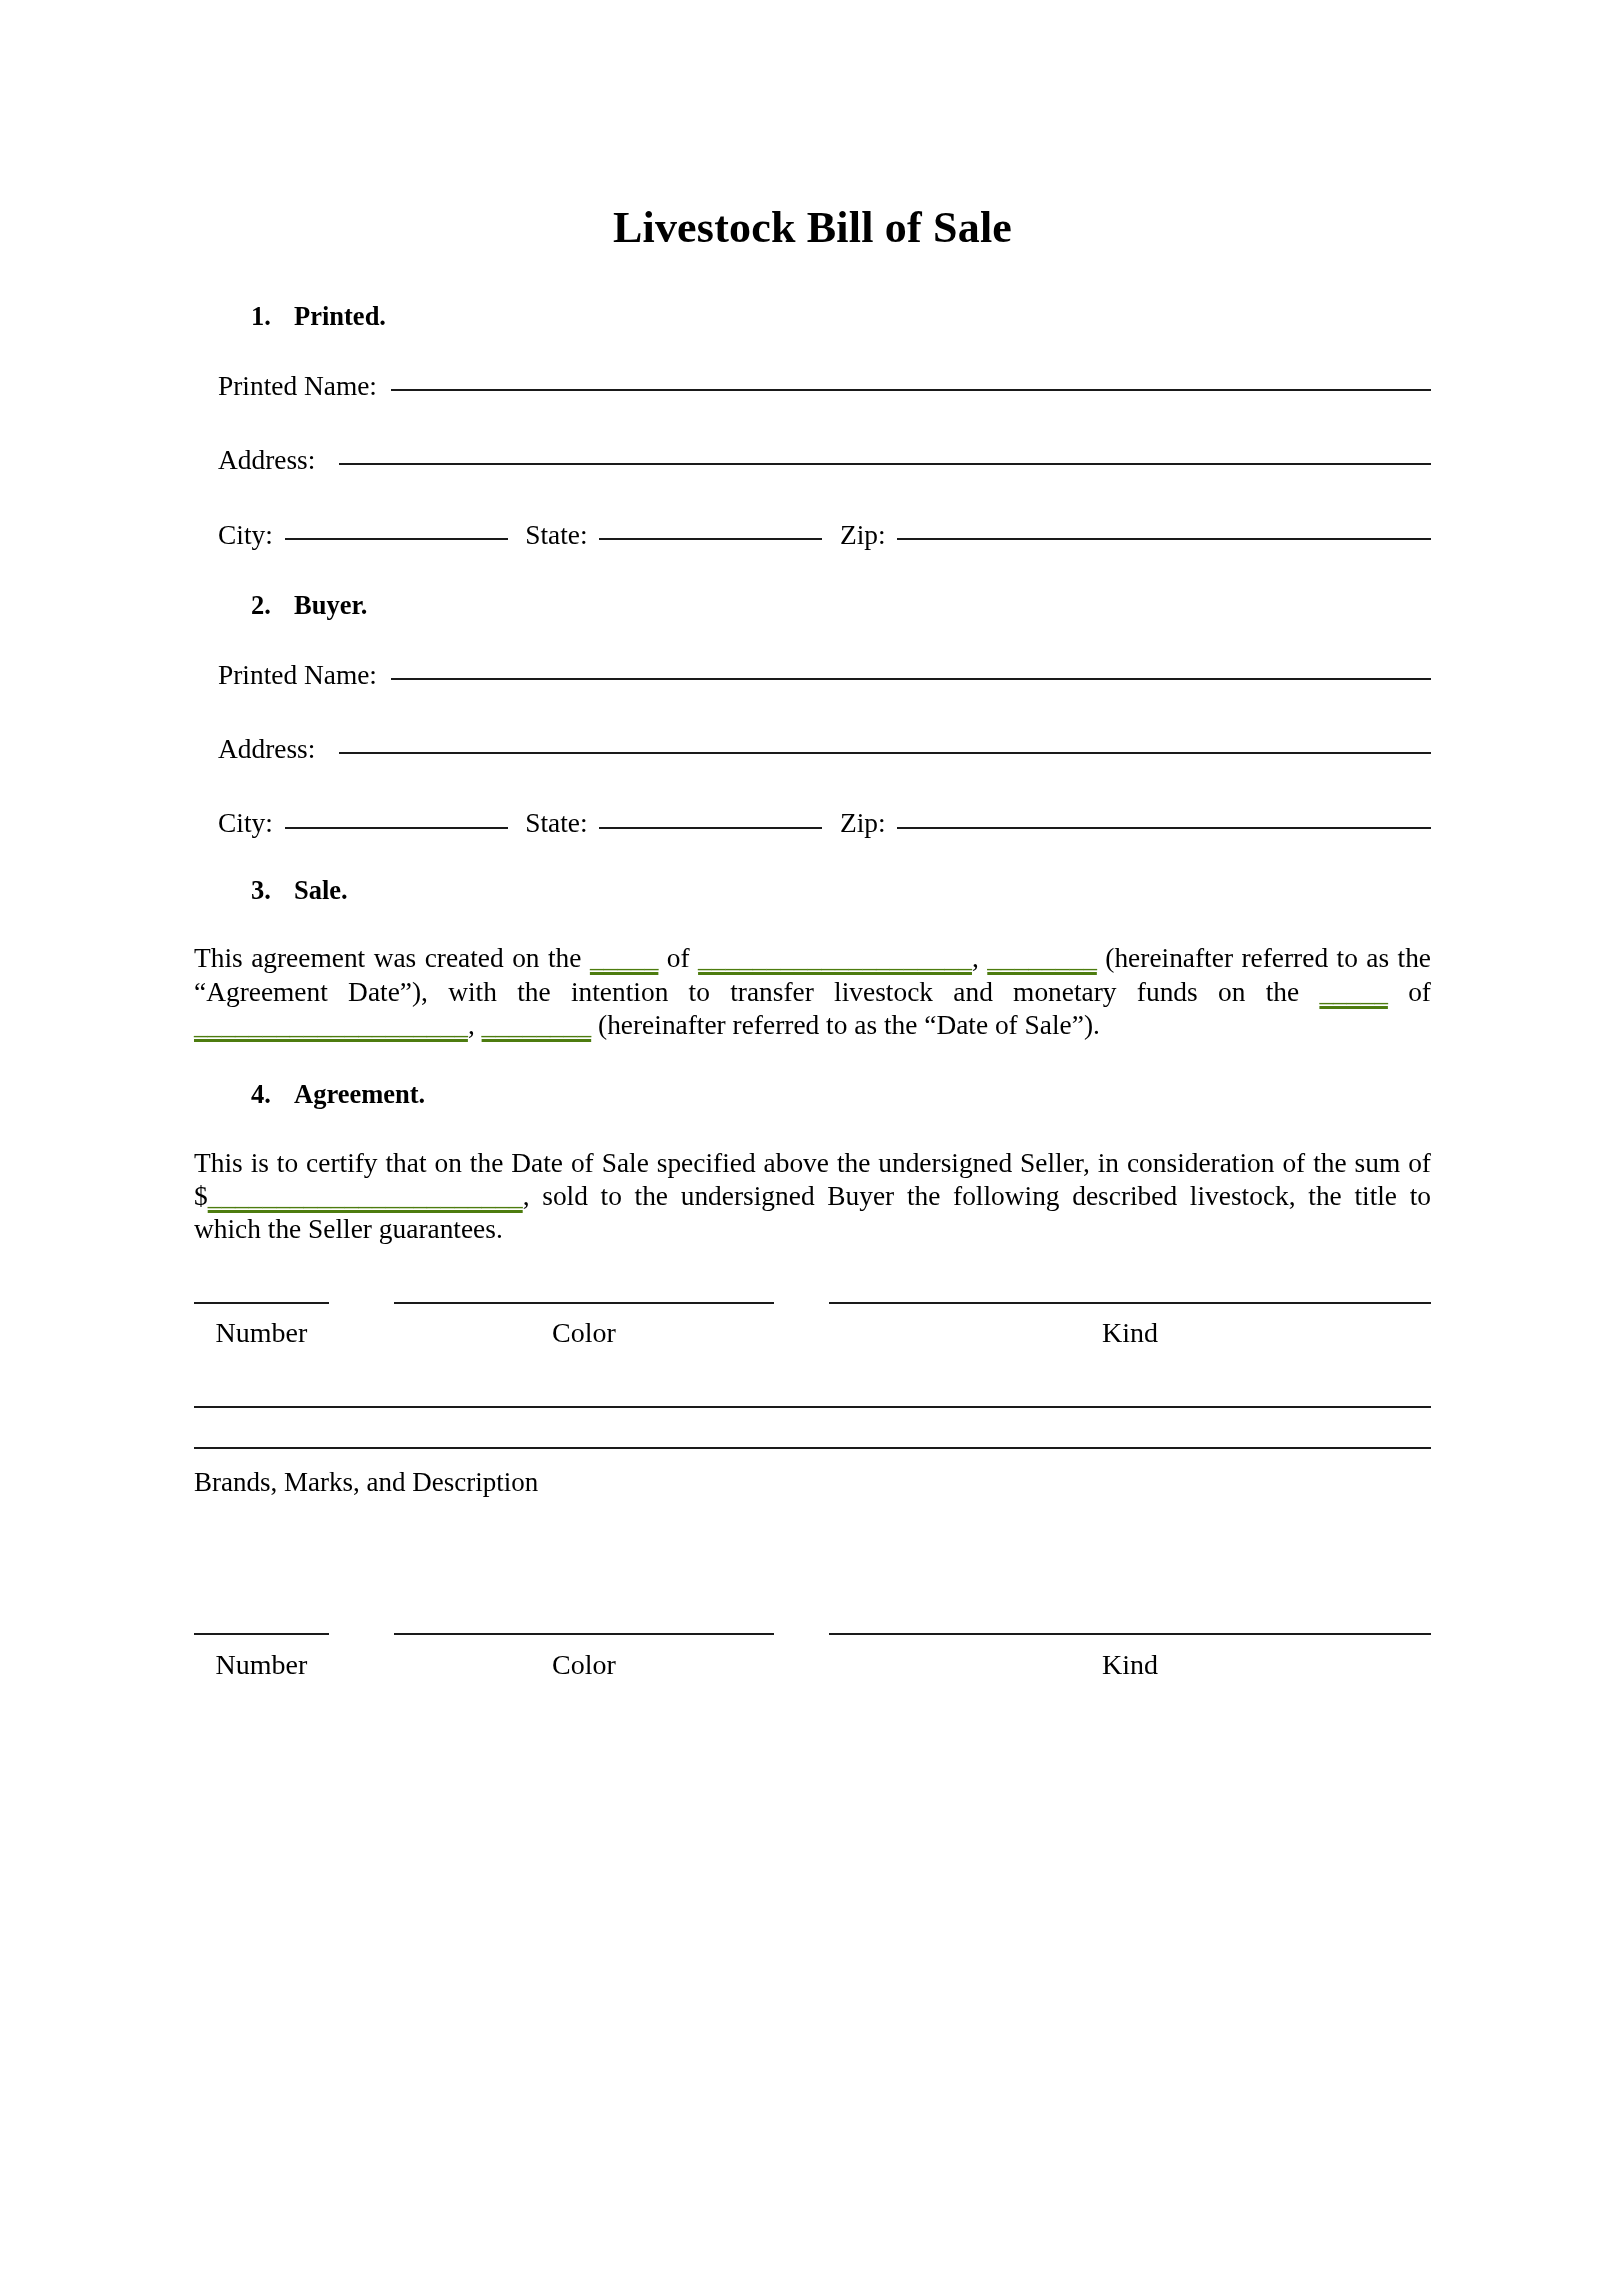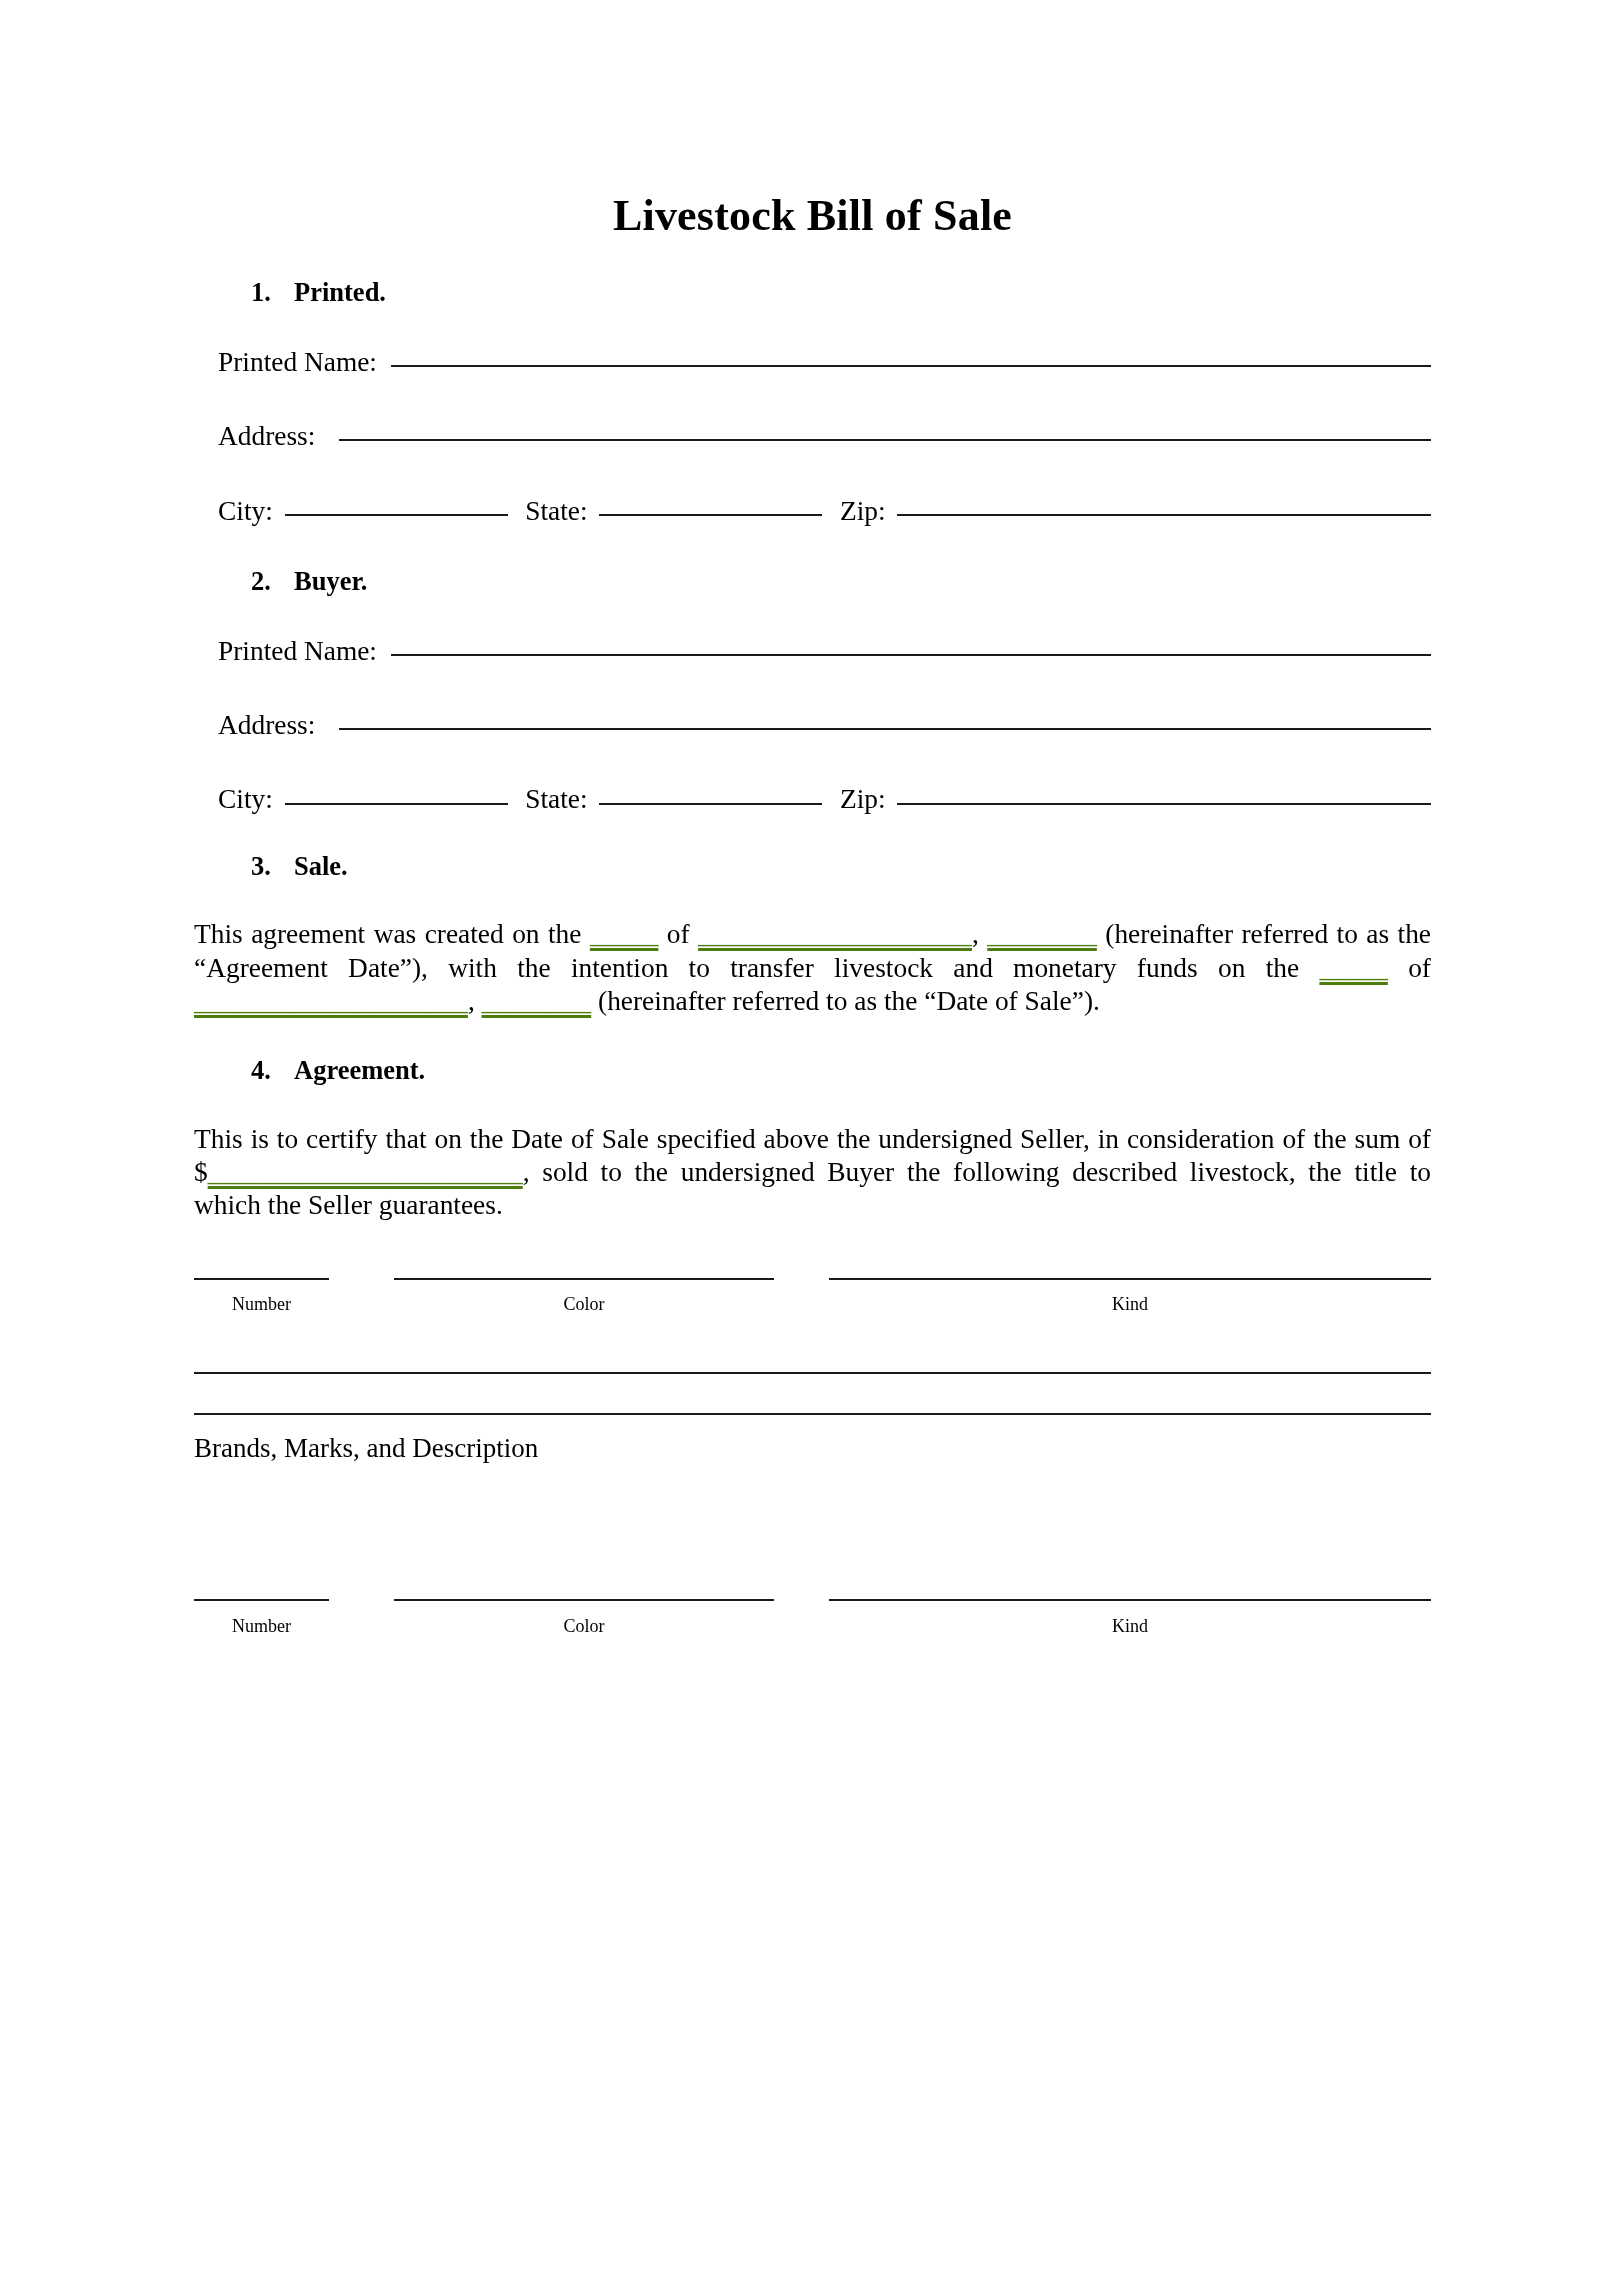--- a/index.html
+++ b/index.html
@@ -31,21 +31,21 @@
     top: 0;
     width: 1237px;
   }
 
   
   .doc-title {
     text-align: center;
     font-size: 44px;
     font-weight: bold;
     letter-spacing: 0.2px;
-    margin: 0;
+    margin: 12px;
     padding-top: 192px;
     line-height: 1.1;
   }
 
   
   .section-heading {
     font-size: 26.5px;
     font-weight: bold;
     padding-left: 57px;
     margin: 0;
@@ -102,21 +102,21 @@
   .stock-rules {
     display: flex;
     align-items: flex-end;
   }
   .stk-rule {
     border-bottom: 2.5px solid #1a1a1a;
     height: 0;
   }
   .stock-labels {
     display: flex;
-    font-size: 18px;
+    font-size: 28px;
     line-height: 1.0;
   }
   .stk-label {
     text-align: center;
   }
 
   .full-rule {
     border-bottom: 2.5px solid #1a1a1a;
     height: 0;
     width: 100%;

